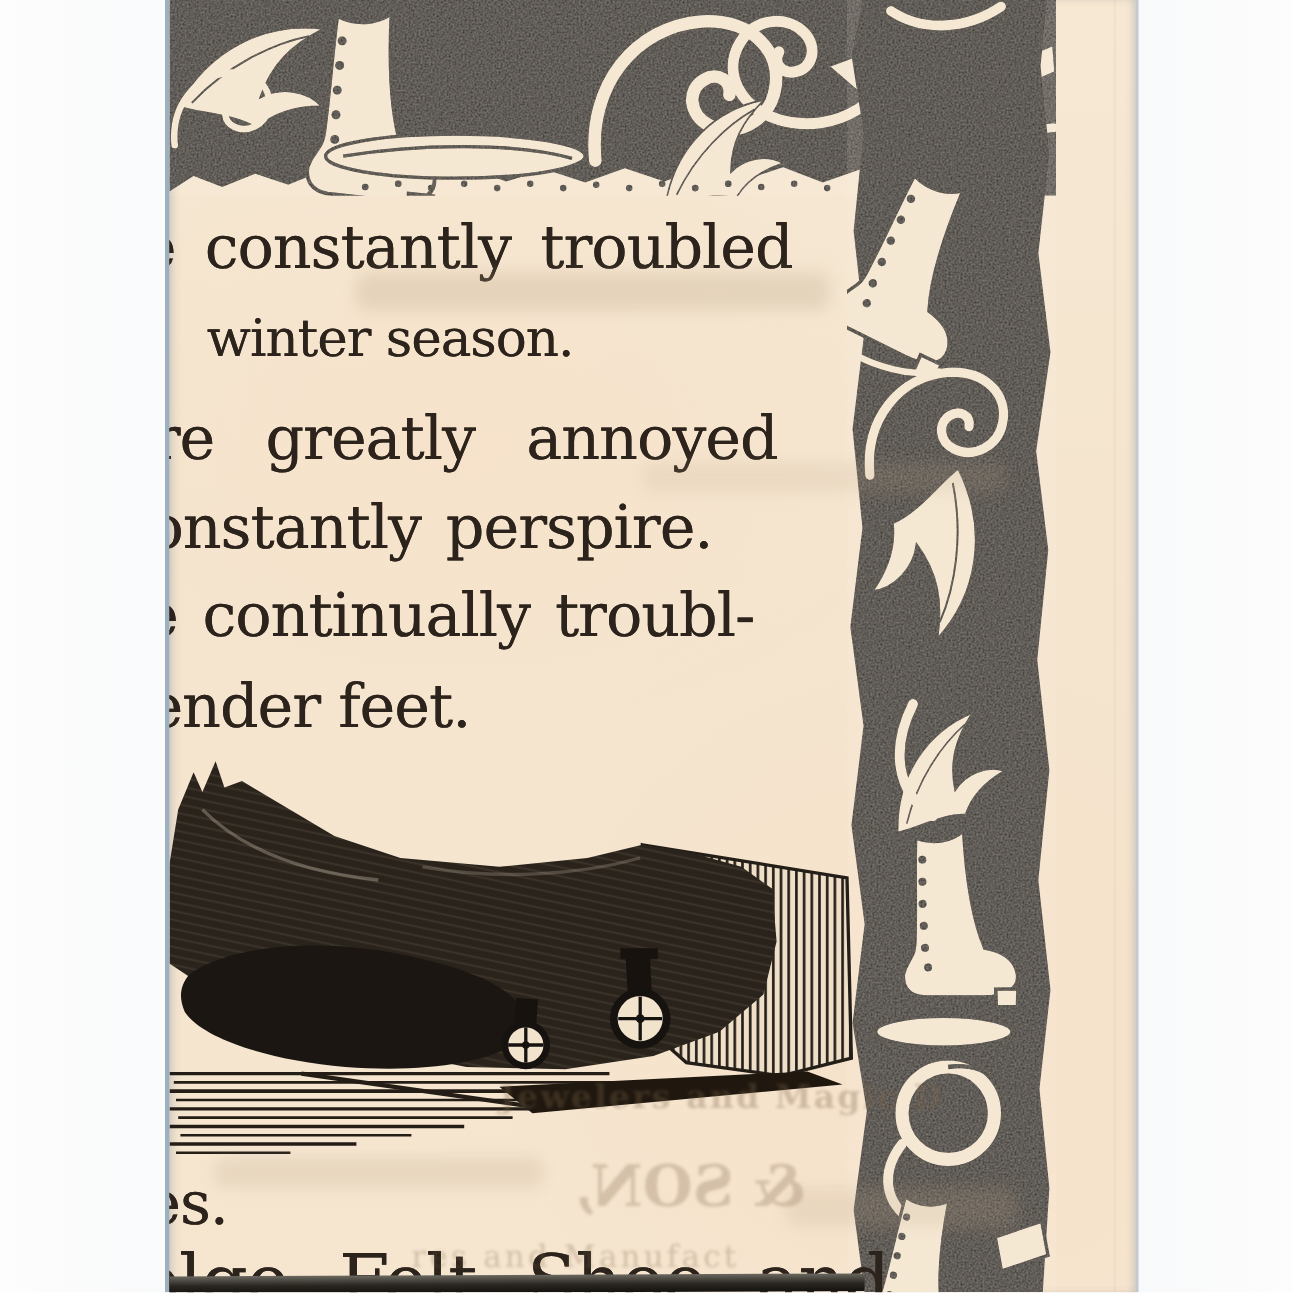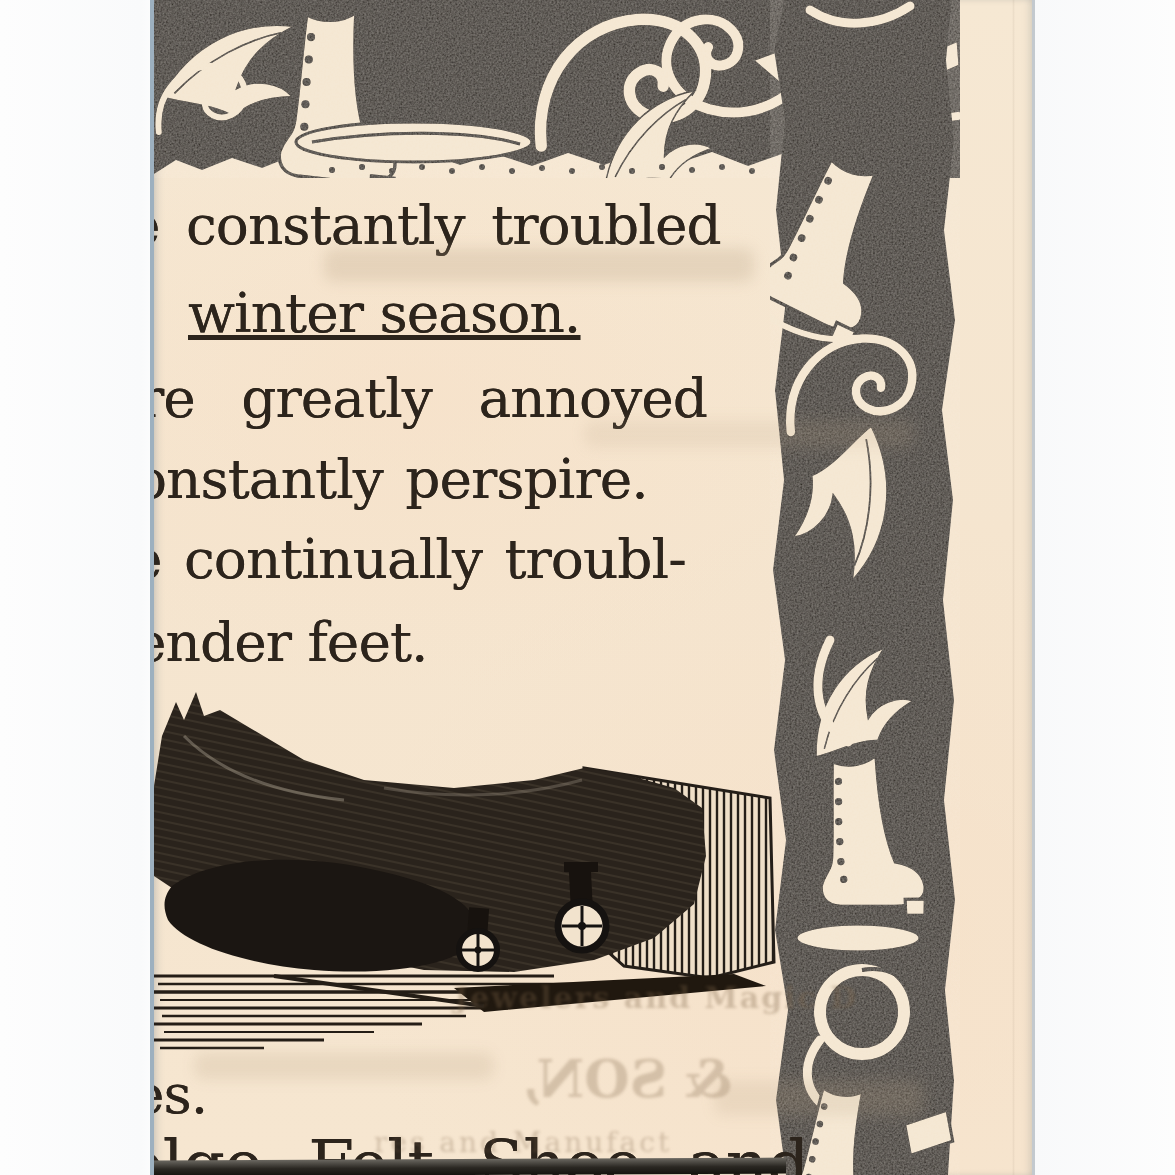--- a/index.html
+++ b/index.html
@@ -8,21 +8,21 @@
   #paper{position:absolute;left:150px;top:0;width:878px;height:1175px;overflow:hidden;
     background:
       radial-gradient(620px 420px at 30% 34%, rgba(247,224,199,.55), rgba(247,224,199,0) 70%),
       radial-gradient(700px 600px at 80% 80%, rgba(246,221,196,.5), rgba(246,221,196,0) 72%),
       linear-gradient(180deg,#f6e8d3 0%,#f5e5cf 45%,#f6e6d0 100%);
     border-left:4px solid #9db0bf;border-right:3px solid #c3c9ce;
     box-shadow:inset 6px 0 10px -5px rgba(90,110,130,.35), inset -5px 0 8px -4px rgba(120,125,130,.35);}
   
   .ln{position:absolute;color:#2c241c;white-space:nowrap;text-shadow:0 0 .6px rgba(40,30,20,.85);}
   .l1{top:193px;left:-26px;font-size:55px;letter-spacing:-1px;word-spacing:10px;}
-  .l2{top:281px;left:34px;font-size:55px;letter-spacing:-1px;text-decoration:underline;}
+  .l2{top:281px;left:34px;font-size:47px;letter-spacing:-1px;}
   .l3{top:366px;left:-16px;font-size:55px;letter-spacing:-1px;word-spacing:30px;}
   .l4{top:447px;left:-20px;font-size:55px;letter-spacing:-1px;word-spacing:6px;}
   .l5{top:527px;left:-24px;font-size:55px;letter-spacing:-1px;word-spacing:6px;}
   .l6{top:610px;left:-20px;font-size:55px;letter-spacing:-1px;}
   .l7{top:1062px;left:-22px;font-size:55px;letter-spacing:-1px;}
   .l8{top:1126px;left:-30px;font-size:66px;letter-spacing:-1px;word-spacing:26px;}
   
   .ghost{position:absolute;color:rgba(125,100,72,.32);filter:blur(1.6px);white-space:nowrap;}
   .g1{top:980px;left:300px;font-size:30px;font-weight:bold;letter-spacing:2px;}
   .g2{top:1048px;left:368px;font-size:52px;font-weight:bold;transform:scaleX(-1);color:rgba(125,100,72,.28);}

